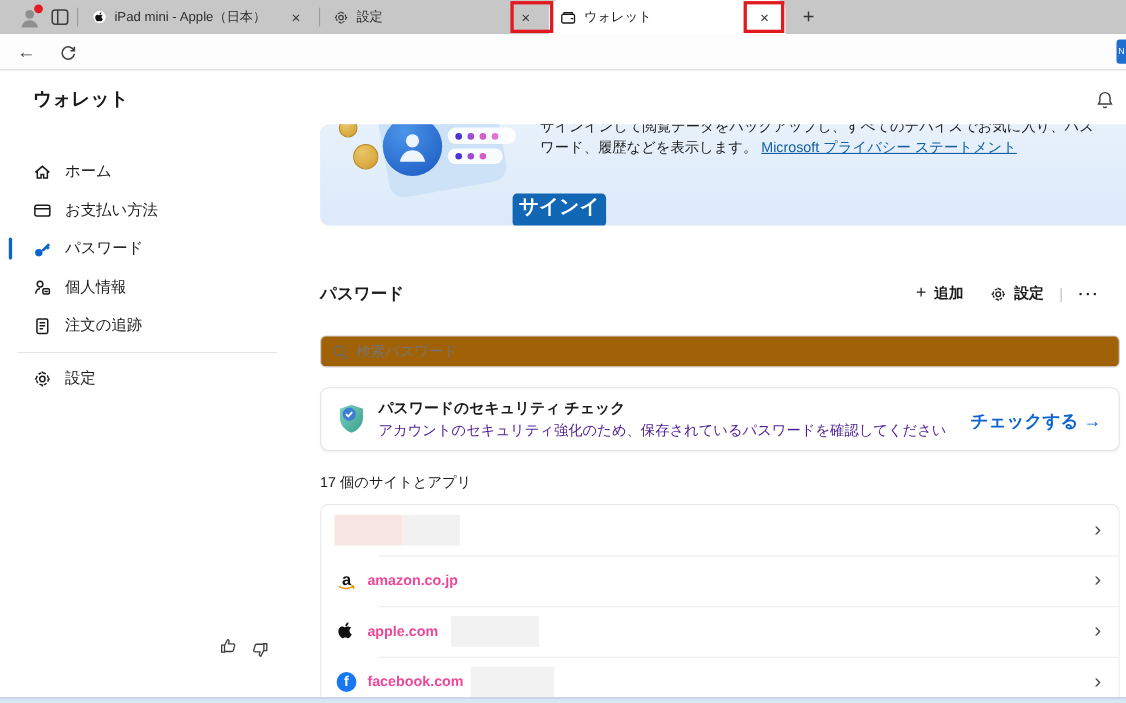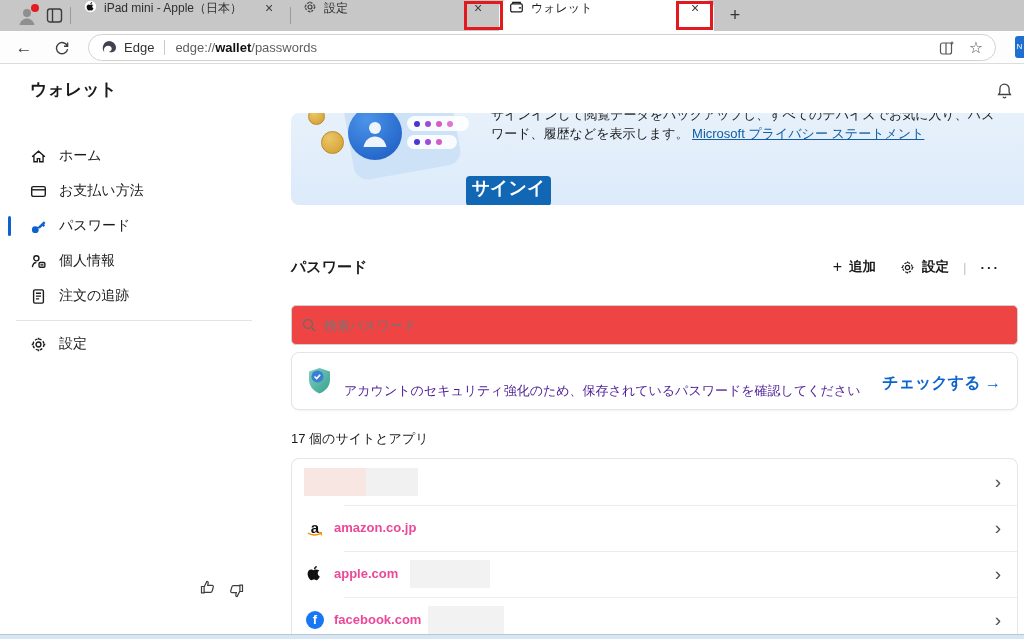--- a/index.html
+++ b/index.html
@@ -5,21 +5,21 @@
   * { margin:0; padding:0; box-sizing:border-box; }
   body { background:#fff; font-family:"Liberation Sans","DejaVu Sans",sans-serif; }
   #frame { position:relative; width:1024px; height:639px; overflow:hidden; background:#fff; }
 
   
   .tabstrip { position:absolute; left:0; top:0; width:1024px; height:31px; background:#c7c7c7; }
   .avatar { position:absolute; left:16px; top:5px; width:22px; height:22px; }
   .avatar .dot { position:absolute; right:-1px; top:-1px; width:8px; height:8px; border-radius:50%; background:#e11c23; }
   .wsicon { position:absolute; left:46px; top:7px; }
   .vsep { position:absolute; top:7px; width:1px; height:17px; background:#9b9b9b; }
-  .tab { position:absolute; top:0; height:31px; display:flex; gap:7px; padding:0 10px; font-size:12px; color:#2f2f2f; }
+  .tab { position:absolute; top:0; height:31px; display:flex; align-items:center; gap:7px; padding:0 10px; font-size:12px; color:#2f2f2f; }
   .tab .close { margin-left:auto; font-size:14px; color:#3c3c3c; width:18px; text-align:center; cursor:default; }
   .tab.active { background:#fff; border-radius:8px 8px 0 0; color:#1b1b1b; }
   .tab-title { white-space:nowrap; overflow:hidden; }
   .newtab { position:absolute; left:722px; top:2px; width:26px; height:26px; font-size:18px; color:#333; text-align:center; line-height:26px; }
   .redbox { position:absolute; border:3px solid #e2191f; background:transparent; z-index:9; }
 
   
   .toolbar { position:absolute; left:0; top:31px; width:1024px; height:33px; background:#fdfdfd; border-bottom:1px solid #dcdcdc; }
   .navbtn { position:absolute; top:5px; font-size:17px; color:#3f3f3f; width:24px; height:24px; text-align:center; line-height:24px; }
   .addrbar { position:absolute; left:88px; top:3px; width:908px; height:27px; background:#fff; border:1px solid #d2d2d2; border-radius:14px; display:flex; align-items:center; padding:0 12px; font-size:13px; color:#5f5f5f; }
@@ -50,21 +50,21 @@
   .banner-text { position:absolute; left:200px; top:-8px; width:516px; font-size:13px; line-height:19px; color:#1b1b1b; }
   .banner-text a { color:#115ea3; text-decoration:underline; }
   .signin { position:absolute; left:175px; top:39px; width:85px; height:30px; background:#1267b4; color:#fff; border:none; border-radius:4px; font-size:18px; font-weight:600; font-family:inherit;margin-top:24px; }
 
   .pw-head { position:absolute; left:291px; top:258px; font-size:15px; font-weight:700; color:#1b1b1b; }
   .pw-actions { position:absolute; top:258px; right:24px; display:flex; align-items:center; gap:10px; font-size:13.5px; font-weight:600; color:#1b1b1b; }
   .pw-actions .act { display:flex; align-items:center; gap:7px; }
   .pw-actions .pipe { color:#c2c2c2; font-weight:400; margin:0 4px; }
   .pw-actions .more { letter-spacing:2px; font-weight:700; }
 
-  .search { position:absolute; left:291px; top:305px; width:727px; height:40px; background:#ef4444; border:1px solid #d1d1d1; border-radius:5px; display:flex; align-items:center; padding:0 10px; gap:8px; }
+  .search { position:absolute; left:291px; top:305px; width:727px; height:29px; background:#a16207; border:1px solid #d1d1d1; border-radius:5px; display:flex; align-items:center; padding:0 10px; gap:8px; }
   .search input { border:none; outline:none; flex:1; font-size:13px; color:#1b1b1b; font-family:inherit; background:transparent; }
   .search input::placeholder { color:#757575; }
 
   .seccard { position:absolute; left:291px; top:352px; width:727px; height:58px; background:#fff; border:1px solid #e4e4e4; border-radius:8px; box-shadow:0 1px 2px rgba(0,0,0,.05); }
   .sec-title { position:absolute; left:52px; top:9px; font-size:13.5px; font-weight:700; color:#1b1b1b; }
   .sec-desc { position:absolute; left:52px; top:29px; font-size:13px; color:#4c1d95; }
   .sec-link { position:absolute; right:16px; top:20px; font-size:16px; font-weight:600; color:#0b63ce; }
 
   .count-label { position:absolute; left:291px; top:430px; font-size:13px; color:#1b1b1b; }
 
@@ -140,38 +140,20 @@
   <div class="redbox" style="left:676px; top:1px; width:37px; height:29px"></div>
 
   <div class="toolbar">
     <span class="navbtn" style="left:12px">←</span>
     <span class="navbtn" style="left:50px">
       <svg width="16" height="16" viewBox="0 0 16 16" fill="none" stroke="#3f3f3f" stroke-width="1.4" style="margin:4px">
           <path d="M13.3 6.2A5.6 5.6 0 1 0 13.6 9"></path>
           <path d="M13.6 2.6v3.6h-3.6"></path>
         </svg>
     </span>
-    <div class="addrbar">
-      <svg width="16" height="16" viewBox="0 0 16 16">
-          <path d="M8 1a7 7 0 0 1 7 6.4c0 2-1 3.6-2.9 4.5-1.5.7-3.3.6-4.3-.2 1.7-.2 2.9-1.4 2.9-3 0-1.8-1.6-2.9-3.5-2.9-2.4 0-4.3 1.7-4.3 4.3 0 .8.2 1.6.5 2.3A7 7 0 0 1 8 1z" fill="#41424f"></path>
-        </svg>
-      <span class="engine">Edge</span>
-      <span class="sep"></span>
-      <span>edge://</span>
-        <span class="bold">wallet</span>
-        <span>/passwords</span>
-      <span class="spacer"></span>
-      <span class="aicon">
-        <svg width="16" height="16" viewBox="0 0 16 16" fill="none" stroke="#555" stroke-width="1.2">
-            <rect x="1.5" y="3" width="11" height="11" rx="2"></rect>
-            <path d="M7 3v11M13 1.5v3M11.5 3h3"></path>
-          </svg>
-      </span>
-      <span class="aicon" style="font-size:16px">☆</span>
-    </div>
     <div class="ext-sliver">N</div>
   </div>
 
   <div class="page-title">ウォレット</div>
   <span class="bell">
     <svg width="17" height="18" viewBox="0 0 17 18" fill="none" stroke="#3f3f3f" stroke-width="1.3">
         <path d="M8.5 2.2a4.6 4.6 0 0 1 4.6 4.6v3.4l1.3 2.3H2.6l1.3-2.3V6.8a4.6 4.6 0 0 1 4.6-4.6z"></path>
         <path d="M7 14.8a1.6 1.6 0 0 0 3 0"></path>
       </svg>
   </span>
@@ -292,20 +274,21 @@
       <defs>
           <linearGradient id="sg" x1="0" y1="0" x2="1" y2="1">
             <stop offset="0" stop-color="#7fd0c0"></stop>
             <stop offset="1" stop-color="#37a08e"></stop>
           </linearGradient>
         </defs>
       <path d="M12.5 1 23 4.5v8c0 7-4.5 11.5-10.5 14C6.5 24 2 19.5 2 12.5v-8z" fill="url(#sg)"></path>
       <circle cx="10.5" cy="9.5" r="6" fill="#3b7fd4"></circle>
       <path d="M7.5 9.5l2.1 2.1 3.6-3.9" stroke="#fff" stroke-width="1.6" fill="none"></path>
     </svg>
+    <div class="sec-title">パスワードのセキュリティ チェック</div>
     <div class="sec-desc">アカウントのセキュリティ強化のため、保存されているパスワードを確認してください</div>
     <div class="sec-link">
       <span>チェックする</span> <span>→</span>
     </div>
   </div>
 
   <div class="count-label">17 個のサイトとアプリ</div>
 
   <div class="listcard">
 

